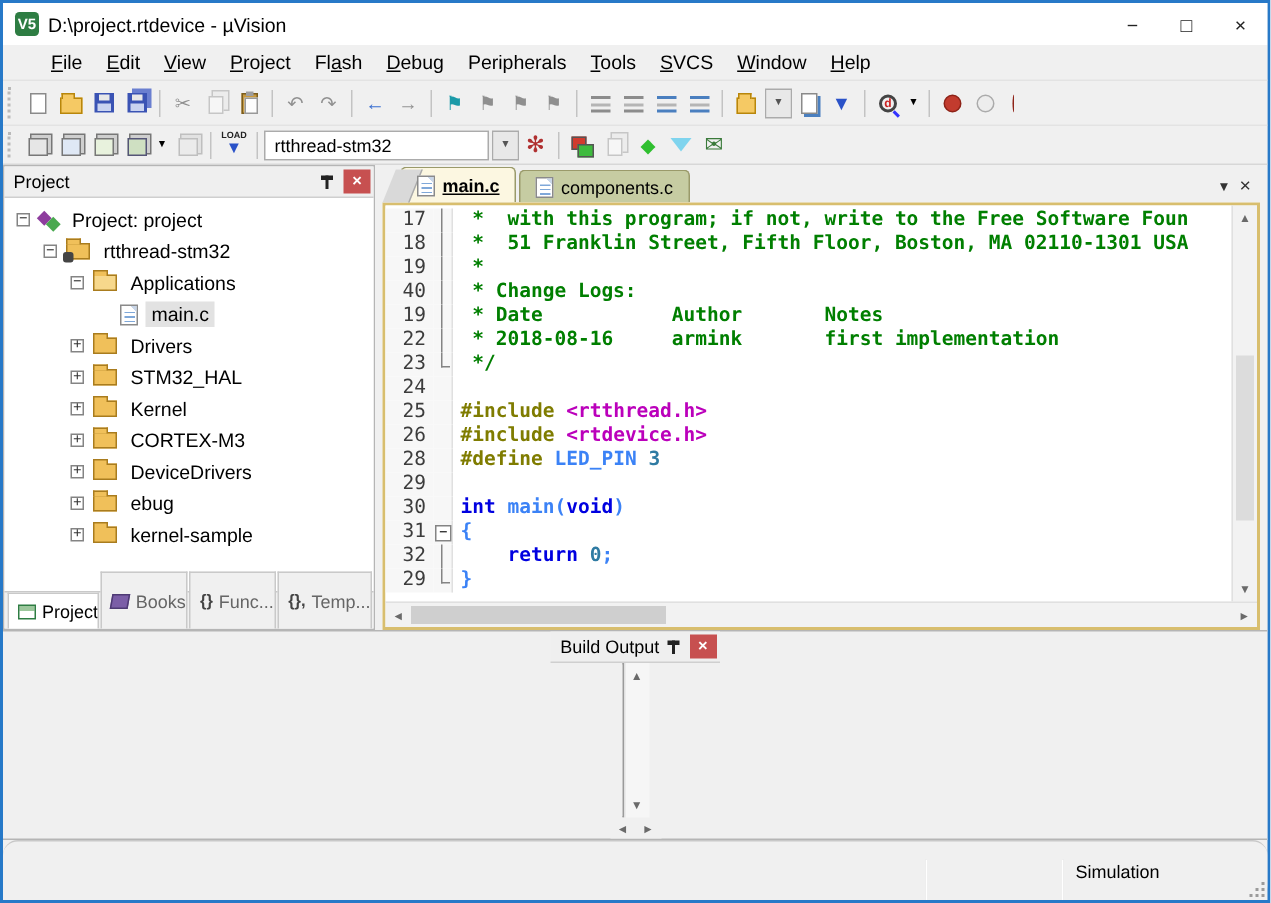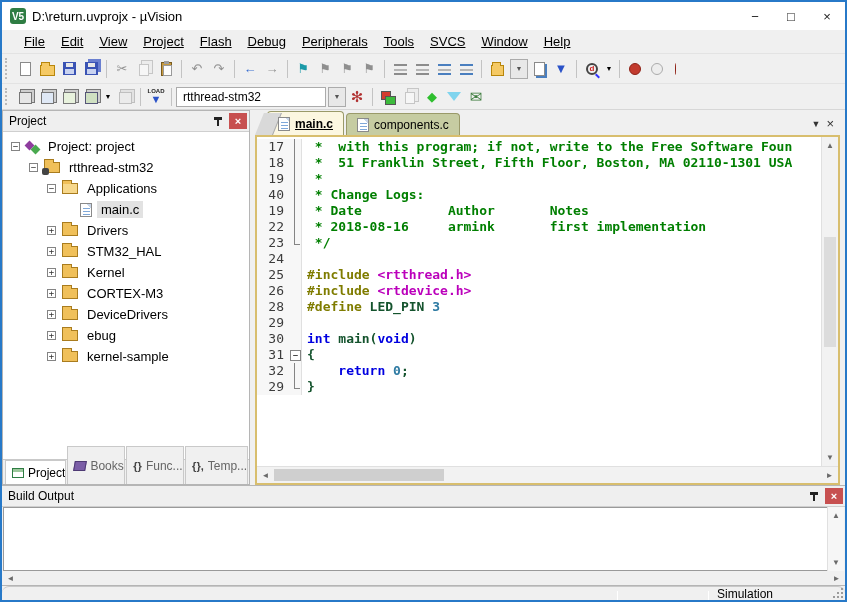--- a/index.html
+++ b/index.html
@@ -14,21 +14,21 @@
     overflow:hidden;
   }
   
   .titlebar { height:28px; background:#FFFFFF; display:flex; align-items:center; flex:0 0 auto; }
   .app-logo { width:16px; height:16px; margin:0 6px 0 8px; background:#2E7D43; border-radius:3px;
     color:#fff; font-size:10px; font-weight:bold; display:flex; align-items:center; justify-content:center; }
   .title-text { flex:1; font-size:13px; }
   .win-btn { width:36px; height:28px; display:flex; align-items:center; justify-content:center;
     font-size:13px; color:#222; }
   
-  .menubar { height:24px; background:#F0F0F0; display:flex; align-items:center; padding-left:14px; flex:0 0 auto; border-bottom:1px solid #E3E3E3;text-decoration:underline;}
+  .menubar { height:24px; background:#F0F0F0; display:flex; align-items:center; padding-left:24px; flex:0 0 auto; border-bottom:1px solid #E3E3E3;}
   .menu-item { padding:2px 8px; }
   
   .toolbar { display:flex; align-items:center; background:#F0F0F0; flex:0 0 auto; }
   .tb1 { height:30px; border-bottom:1px solid #E3E3E3; }
   .tb2 { height:26px; border-bottom:1px solid #D7D7D7; }
   .tb-grip { width:6px; height:70%; margin:0 3px; border-left:2px dotted #B9B9B9; }
   .tb-sep { width:1px; height:18px; background:#C3C3C3; margin:0 4px; }
   .tbtn { width:22px; height:22px; display:flex; align-items:center; justify-content:center; position:relative; }
   .tbtn.disabled { opacity:.4; filter:grayscale(1); }
   .glyph { font-size:13px; line-height:1; }
@@ -113,49 +113,49 @@
   .editor-body { flex:1; display:flex; min-height:0; }
   .code-scroll { flex:1; overflow:hidden; display:flex; flex-direction:column; background:#fff; padding-top:2px;}
   .code-line { display:flex; height:16px; flex:0 0 auto; font-family:"DejaVu Sans Mono", monospace; font-size:13px; font-weight:bold; line-height:16px;}
   .gut { width:32px; flex:0 0 auto; text-align:right; padding-right:5px; color:#3C3C3C; font-weight:normal; background:#F7F7F7;}
   .fold { width:13px; flex:0 0 auto; position:relative; background:#F7F7F7; border-right:1px solid #E0E0E0;}
   .fold.f-line::before { content:""; position:absolute; left:5px; top:0; bottom:0; border-left:1px solid #848484;}
   .fold.f-end::before { content:""; position:absolute; left:5px; top:0; width:5px; height:9px; border-left:1px solid #848484; border-bottom:1px solid #848484;}
   .fold.f-box::before { content:"−"; position:absolute; left:1px; top:3px; width:9px; height:9px; border:1px solid #848484; background:#fff; font-size:9px; line-height:8px; text-align:center; font-weight:normal;}
   .code-text { white-space:pre; padding-left:5px; }
   .tk-c { color:var(--comment); } .tk-p { color:var(--preproc); } .tk-h { color:var(--string);text-align:center; }
-  .tk-k { color:var(--keyword); } .tk-n { color:var(--number); } .tk-t { color:#14532d; }
+  .tk-k { color:var(--keyword); } .tk-n { color:var(--number); } .tk-t { color:#3b82f6; }
   
   .vscroll { width:17px; flex:0 0 auto; background:#F2F2F2; border-left:1px solid #E0E0E0; display:flex; flex-direction:column; justify-content:space-between; align-items:center; position:relative;}
   .vthumb { position:absolute; left:2px; right:2px; background:#DCDCDC; }
   .hscroll { height:17px; flex:0 0 auto; background:#F2F2F2; border-top:1px solid #E0E0E0; display:flex; justify-content:space-between; align-items:center; position:relative;}
   .sarrow { font-size:8px; color:#6A6A6A; width:17px; height:17px; display:flex; align-items:center; justify-content:center;}
   .hthumb { position:absolute; left:17px; top:2px; bottom:2px; width:170px; background:#CFCFCF; }
   
-  .build-panel { height:101px; flex:0 0 auto; display:flex; flex-direction:column; border:1px solid #B5B5B5; border-left:none; border-right:none; background:#F0F0F0;}
+  .build-panel { height:140px; flex:0 0 auto; display:flex; flex-direction:column; border:1px solid #B5B5B5; border-left:none; border-right:none; background:#F0F0F0;align-items:center;}
   .bo-body { flex:1; display:flex; min-height:0; margin:0 1px; }
   .bo-content { flex:1; background:#fff; border:1px solid #9A9A9A; border-right:none; }
   .bo-hscroll { height:14px; flex:0 0 auto; background:#F0F0F0; display:flex; justify-content:space-between; align-items:center;}
   
-  .statusbar { height:14px; flex:0 0 auto; background:#F0F0F0; border-top:1px solid #C8C8C8; display:flex; align-items:flex-end; font-size:12px;border-radius:10px;}
+  .statusbar { height:40px; flex:0 0 auto; background:#F0F0F0; border-top:1px solid #C8C8C8; display:flex; align-items:flex-end; font-size:12px;border-radius:10px;}
   .sb-cell { height:100%; display:flex; align-items:center; padding:0 8px; }
   .sb-sep { width:1px; height:70%; background:#C8C8C8; border-right:1px solid #FFF; }
   .sb-grip { width:16px; height:16px; margin-left:2px; position:relative; }
   .sb-grip::before { content:""; position:absolute; right:2px; bottom:2px; width:2px; height:2px; background:#9B9B9B;
      box-shadow:-4px 0 #9B9B9B,-8px 0 #9B9B9B,0 -4px #9B9B9B,-4px -4px #9B9B9B,0 -8px #9B9B9B; }
   u { text-decoration:underline; }
 </style>
 </head>
 <body>
 
 <div class="window">
 
   <div class="titlebar">
     <div class="app-logo">V5</div>
-    <div class="title-text">D:\return.uvprojx - µVision</div>
+    <div class="title-text">D:\project.rtdevice - µVision</div>
     <div class="win-btn">
         <span>−</span>
       </div>
     <div class="win-btn">
         <span>□</span>
       </div>
     <div class="win-btn">
         <span>×</span>
       </div>
   </div>

